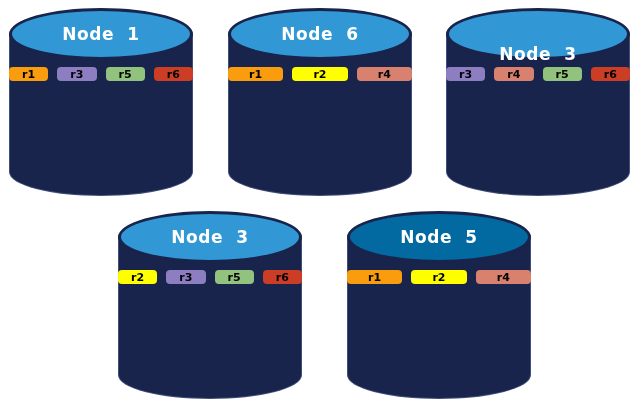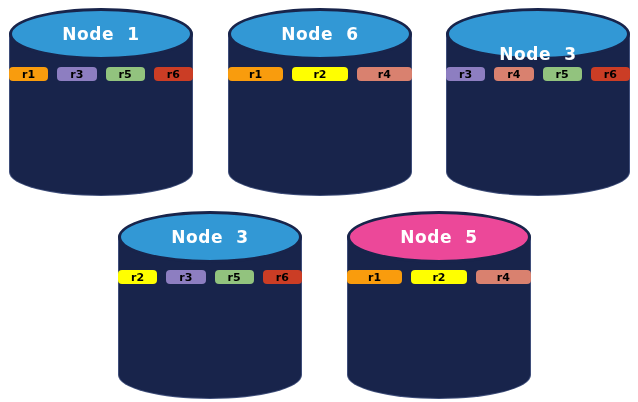--- a/index.html
+++ b/index.html
@@ -146,21 +146,21 @@
         <div class="bar" style="background: rgb(255, 255, 0); color: rgb(0, 0, 0);">r2</div>
         <div class="bar" style="background: rgb(141, 126, 193); color: rgb(0, 0, 0);">r3</div>
         <div class="bar" style="background: rgb(146, 195, 126); color: rgb(0, 0, 0);">r5</div>
         <div class="bar" style="background: rgb(203, 61, 37); color: rgb(0, 0, 0);">r6</div>
       </div>
   </div>
 
   <div class="cylinder pos-5" style="--body: #18244B;">
     <div class="cyl-mid"></div>
     <div class="cyl-bottom"></div>
-    <div class="cyl-top" style="background: #ec4899; justify-content: center;">
+    <div class="cyl-top" style="background: #0369a1; justify-content: center;">
       <span class="title" style="color: rgb(255, 255, 255);">Node 5</span>
     </div>
     <div class="bars">
         <div class="bar" style="background: rgb(249, 156, 13); color: rgb(0, 0, 0);">r1</div>
         <div class="bar" style="background: rgb(255, 255, 0); color: rgb(0, 0, 0);">r2</div>
         <div class="bar" style="background: rgb(217, 129, 111); color: rgb(0, 0, 0);">r4</div>
       </div>
   </div>
 
 </div>

